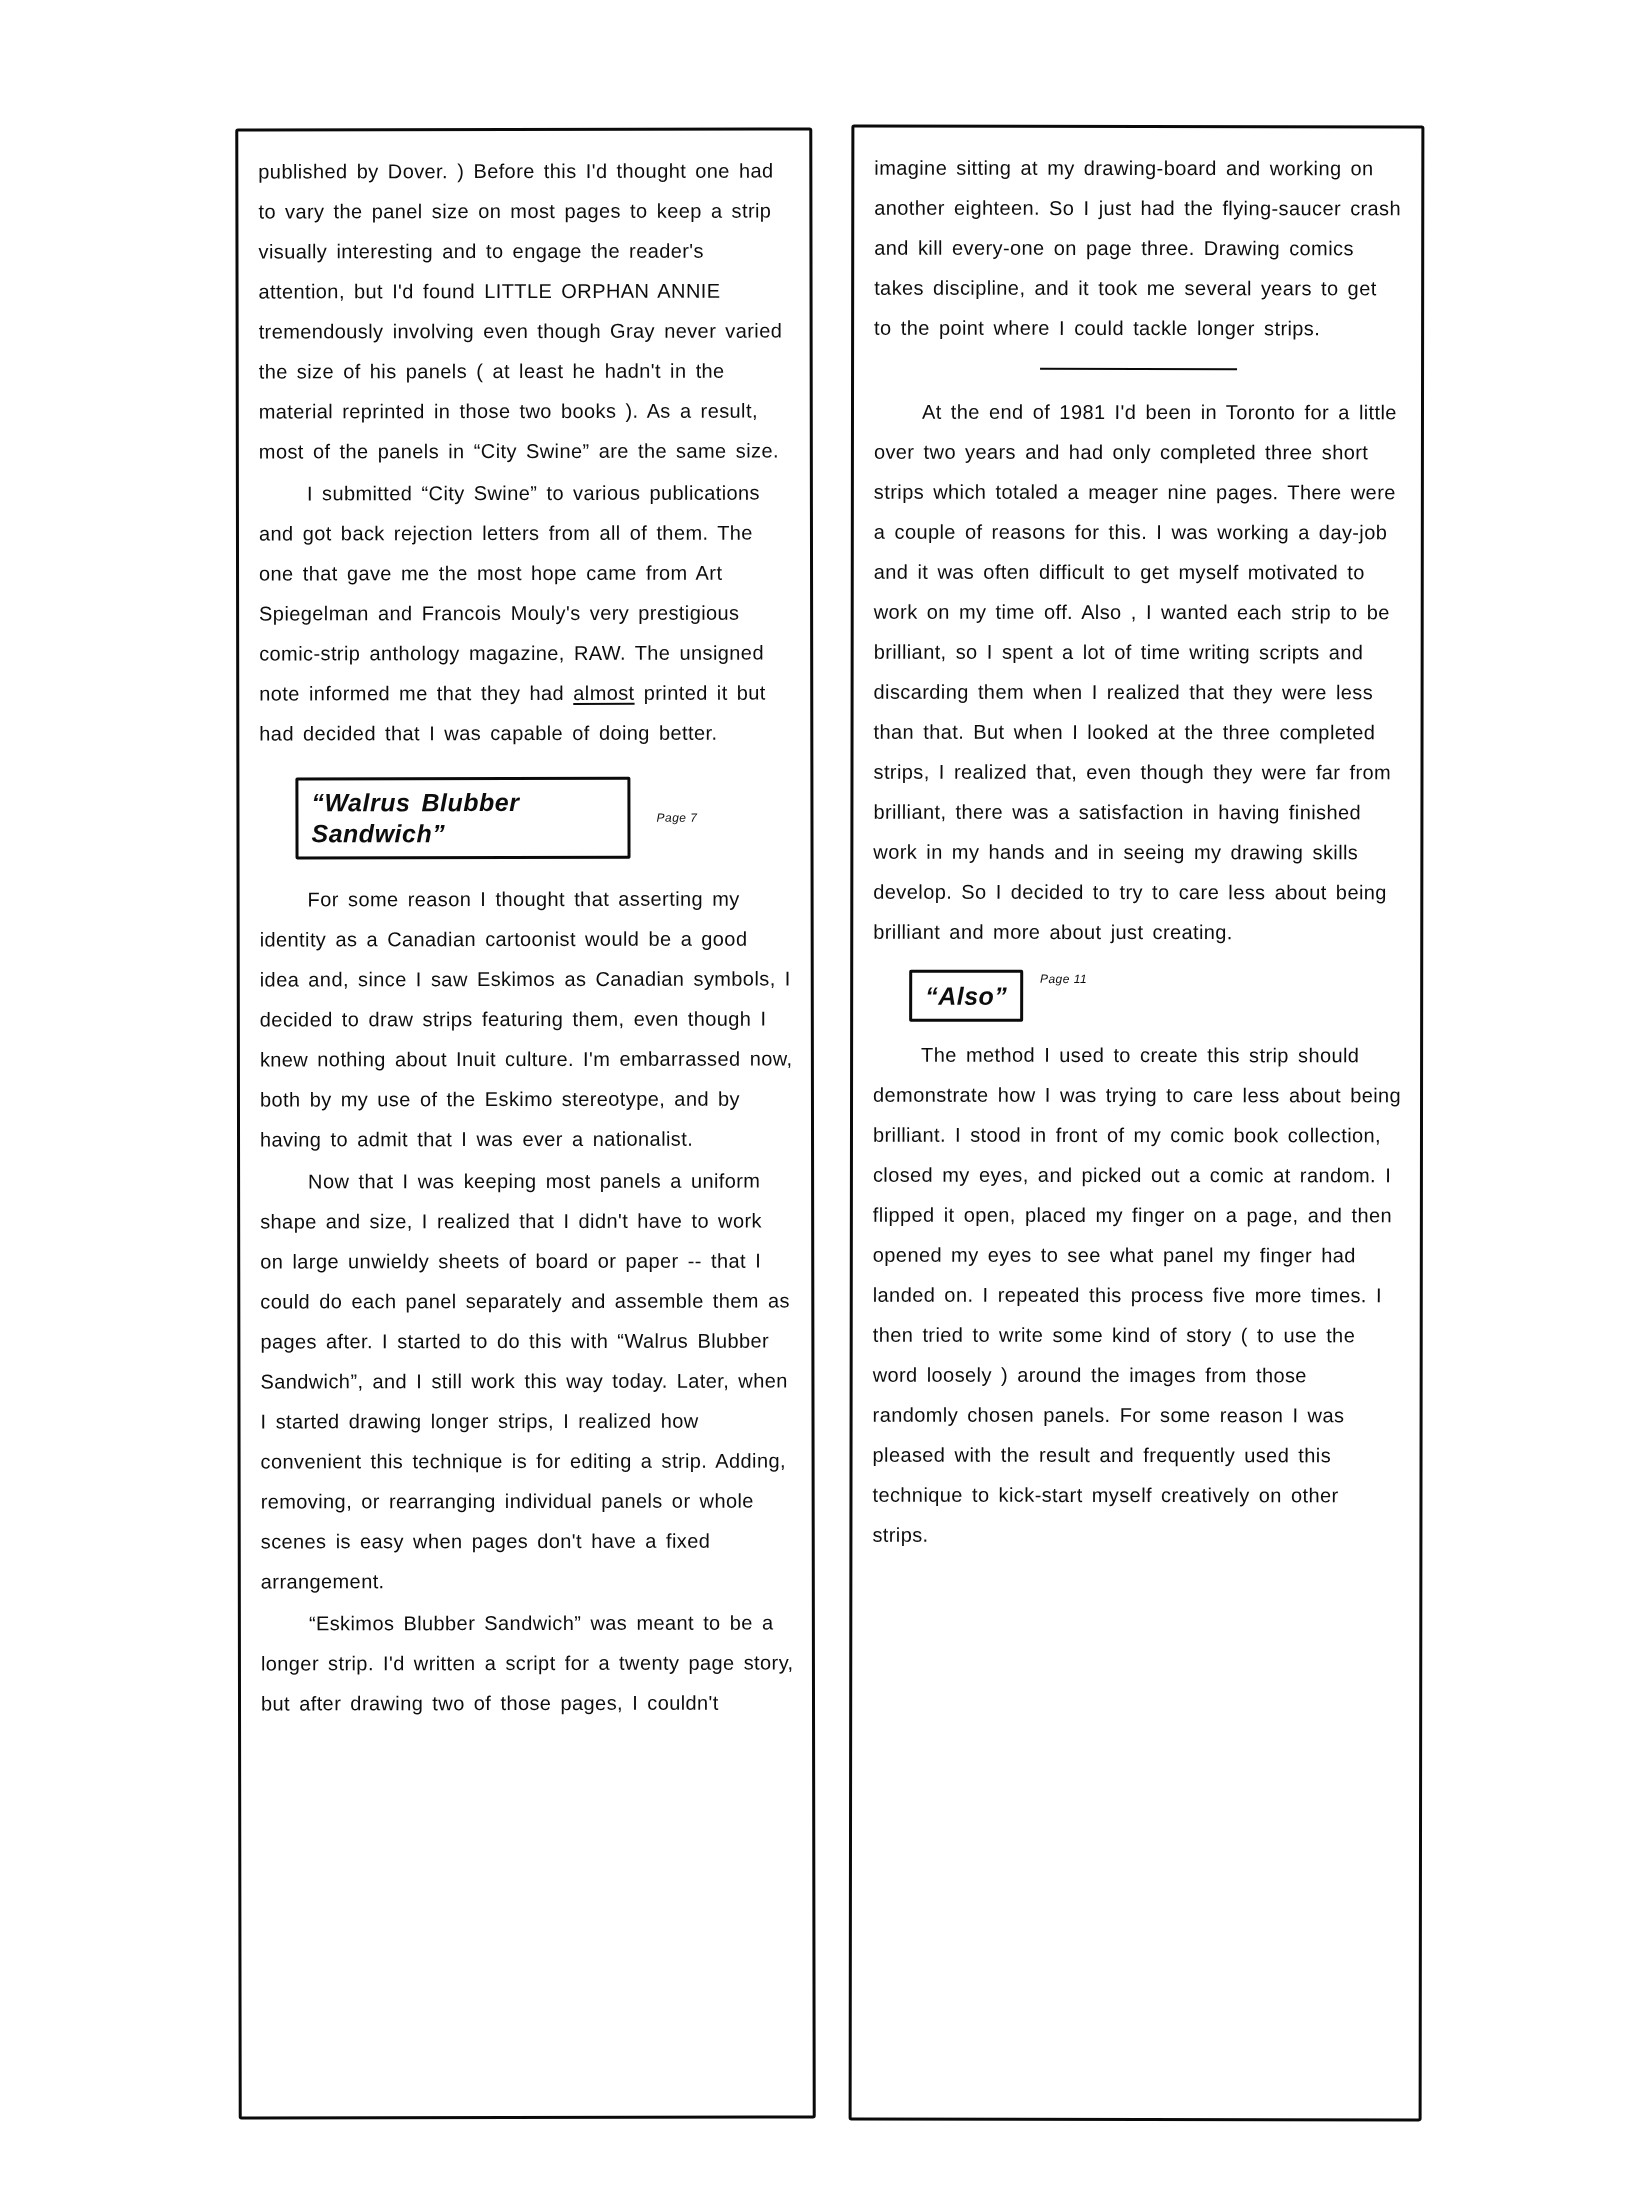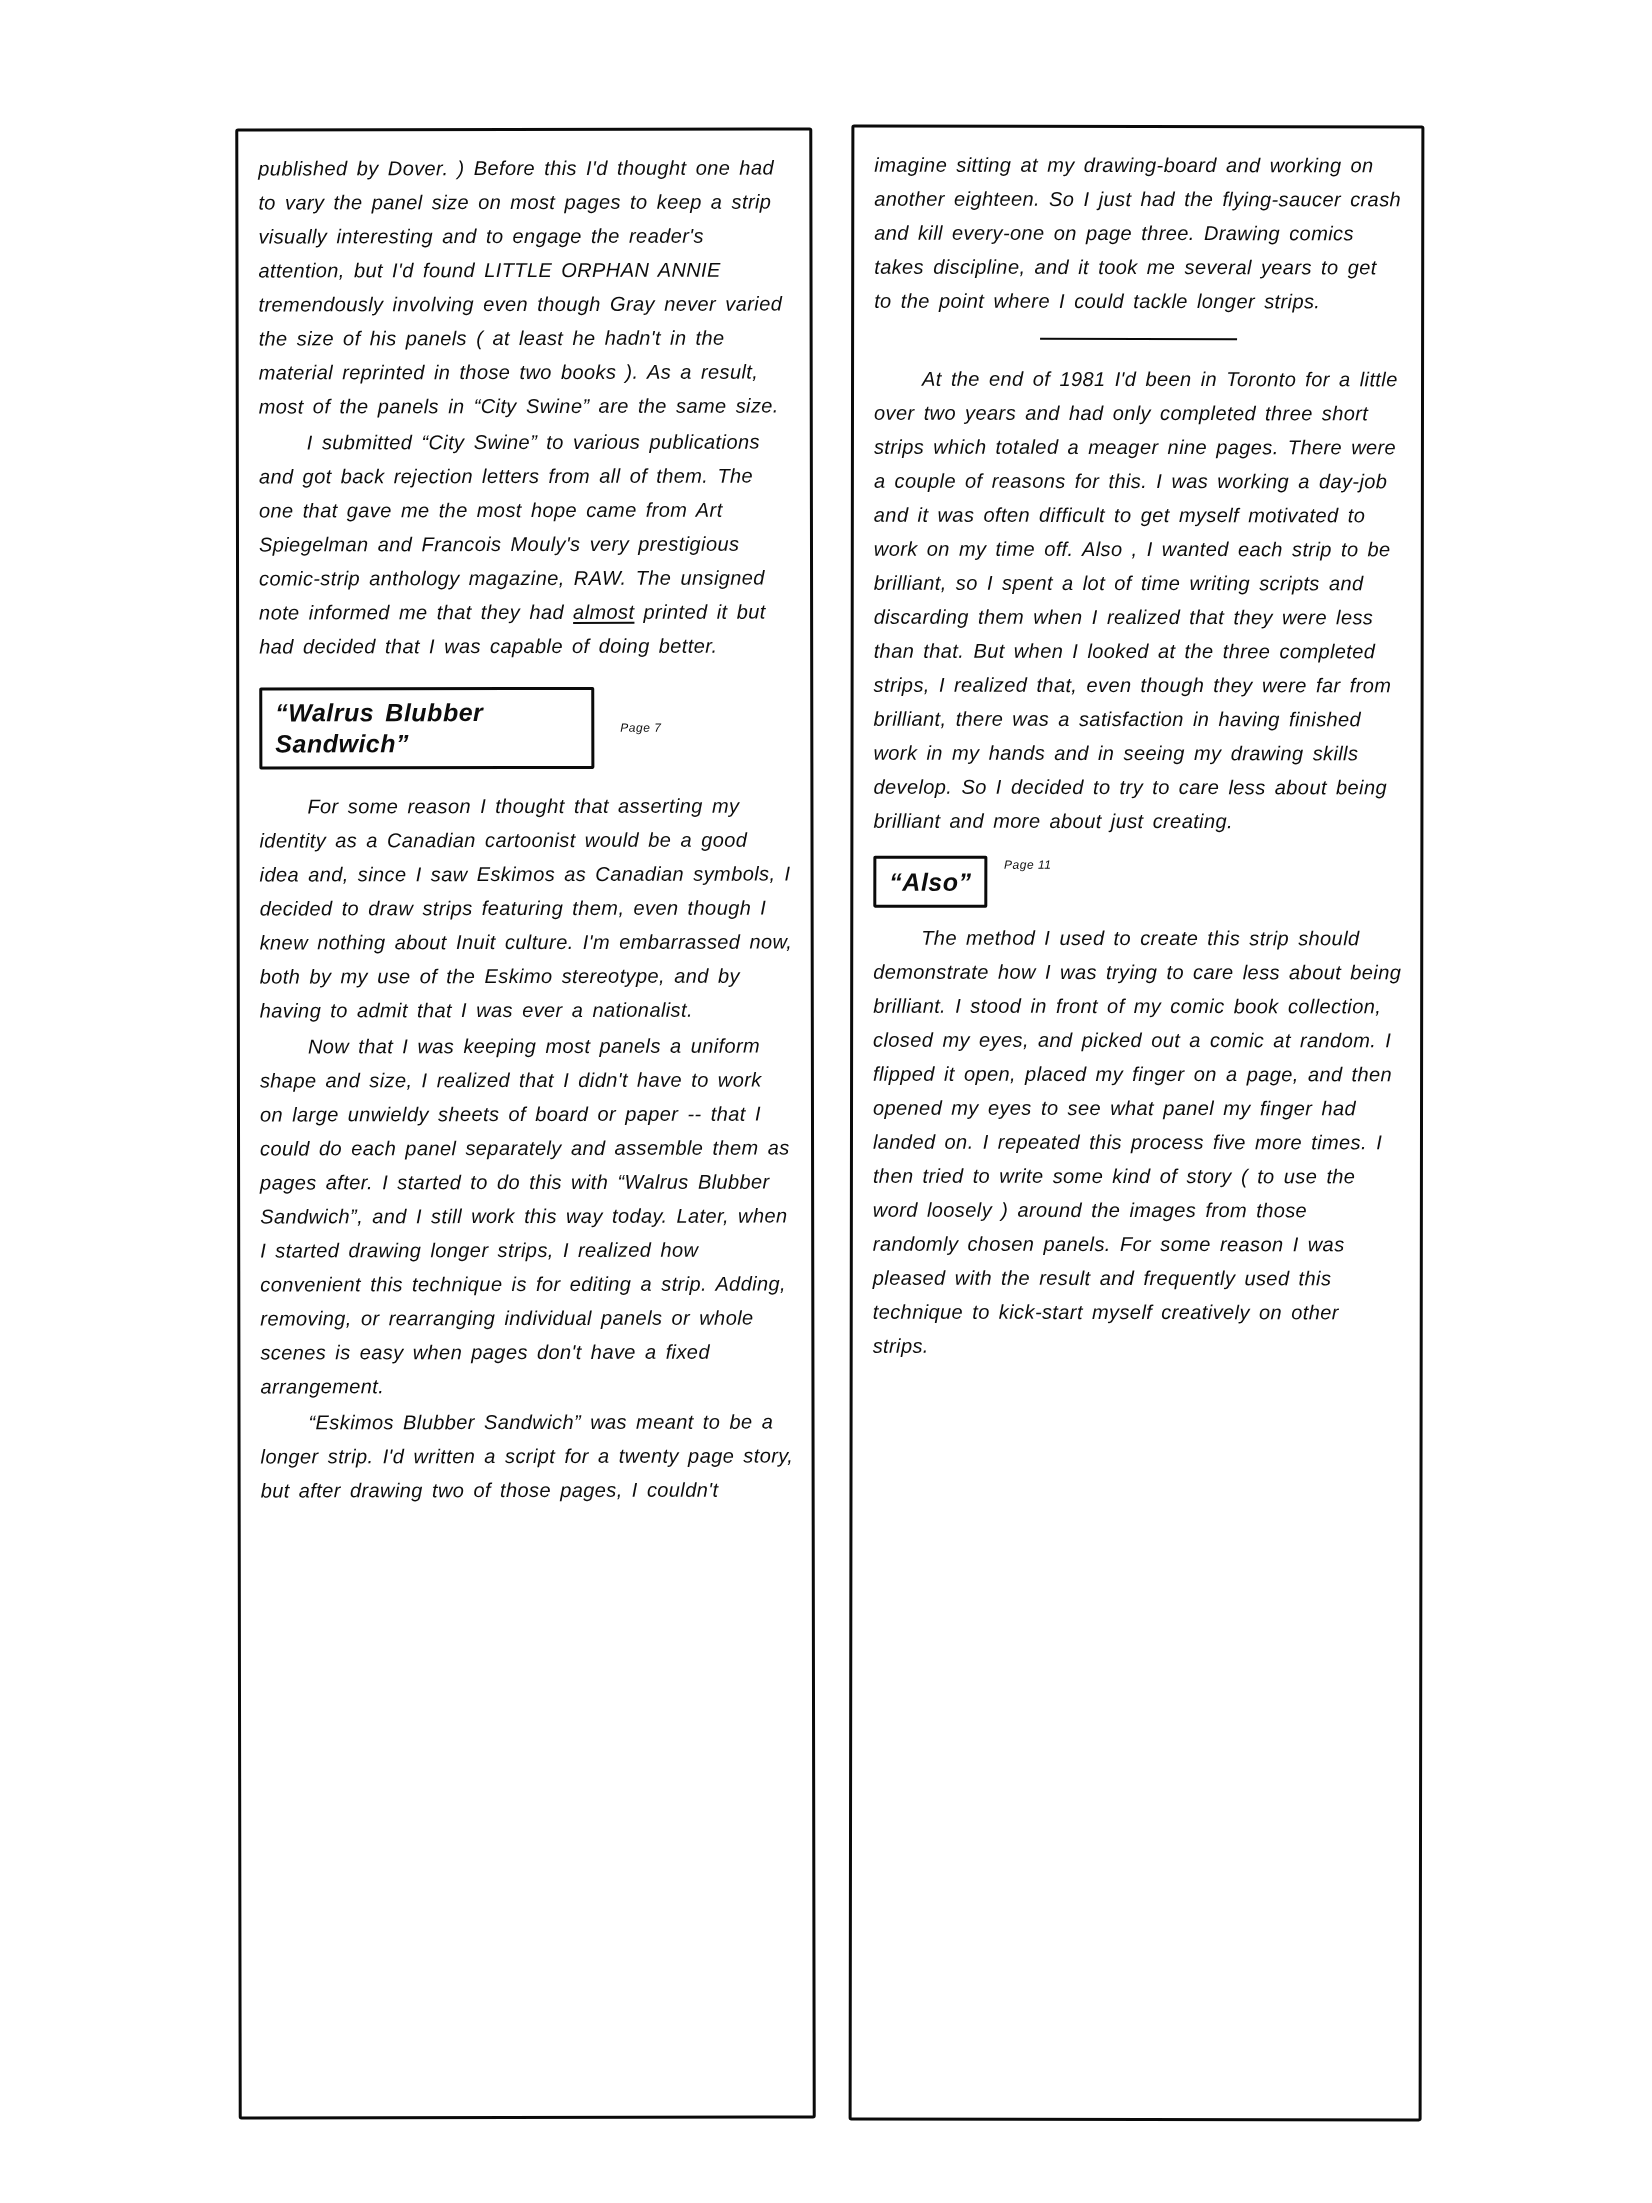--- a/index.html
+++ b/index.html
@@ -32,23 +32,22 @@
     transform: rotate(-0.1deg);
   }
   #right-column {
     left: 850px;
     top: 125px;
     width: 573px;
     height: 1996px;
     transform: rotate(0.08deg);
   }
   .para {
-    font-style: italic;
     font-size: 20px;
-    line-height: 34px;
+    line-height: 40px;
     letter-spacing: 0.4px;
     word-spacing: 3.2px;
     margin: 0 0 1.8px 0;
     text-align: left;
   }
   .para.indent {
     text-indent: 2.4em;
   }
   .underlined-word {
     text-decoration: underline;
@@ -64,20 +63,21 @@
     border: 3.7px solid #0a0a0a;
     border-radius: 1.8px;
     padding: 7.3px 13px;
     font-style: italic;
     font-weight: bold;
     font-size: 25px;
     line-height: 31px;
     letter-spacing: 0.5px;
     word-spacing: 3.7px;
     flex: 0 0 auto;
+    margin-left: 36px;
   }
   .heading-box.narrow {
     max-width: 303px;
   }
   .page-label {
     font-style: italic;
     font-size: 12px;
     letter-spacing: 0.5px;
     margin-left: 26px;
     flex: 0 0 auto;

